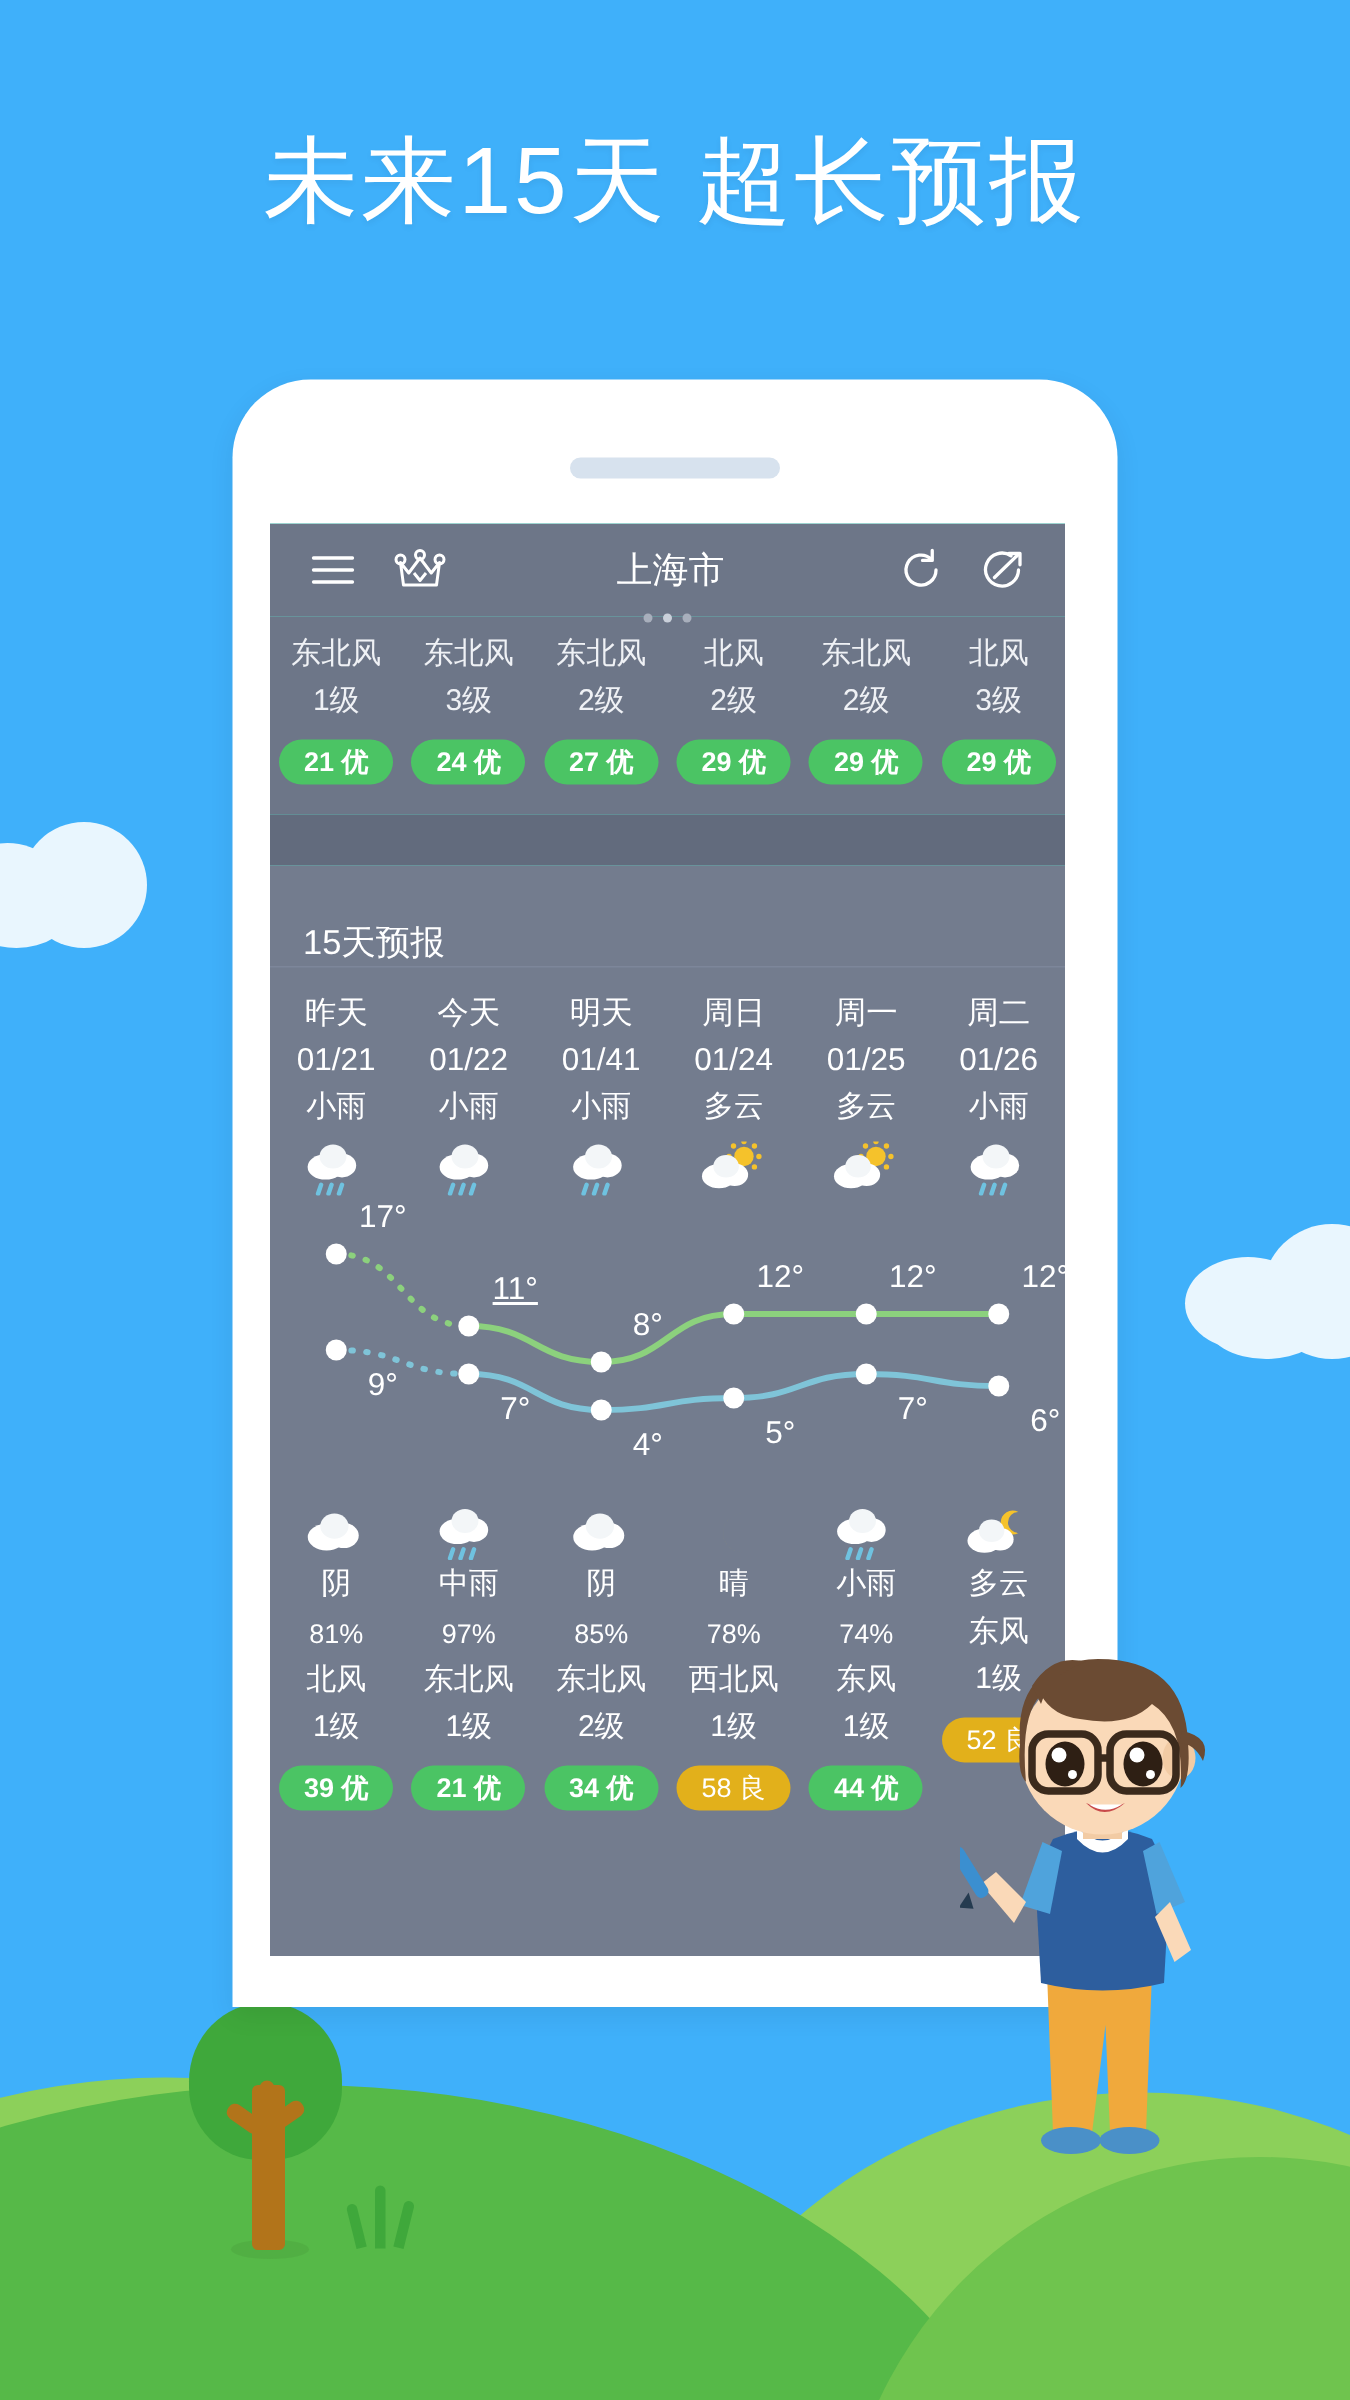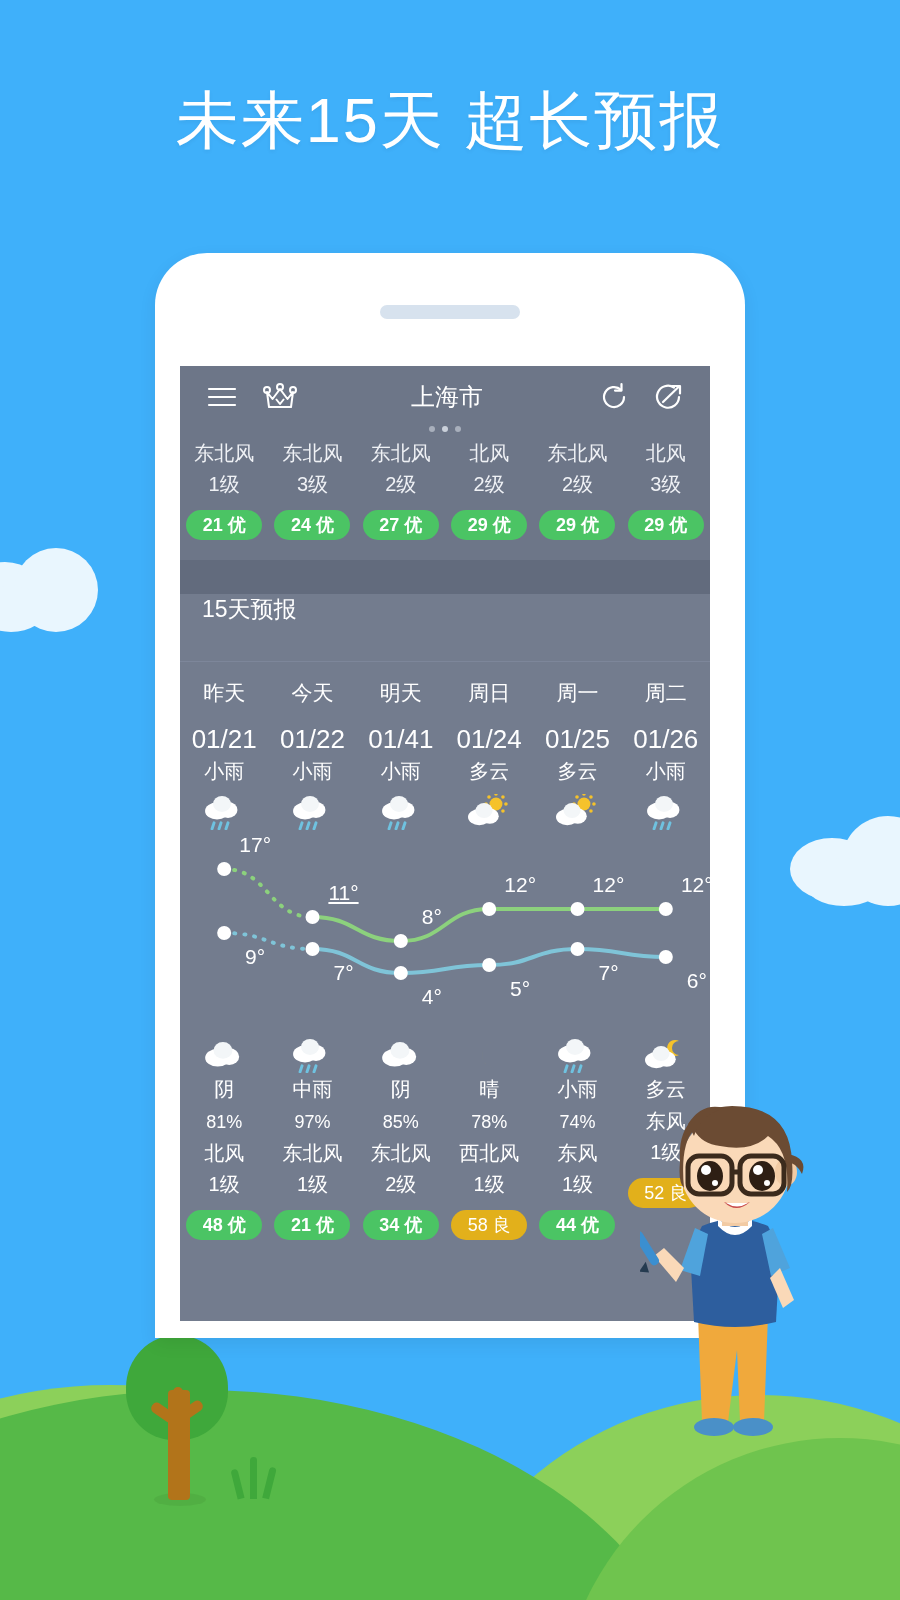--- a/index.html
+++ b/index.html
@@ -37,21 +37,21 @@
   }
 
   
   #phone {
     position:absolute; left:155px; top:253px; width:590px; height:1085px;
     background:#FFFFFF; border-radius:52px 52px 0 0;
     box-shadow:0 6px 18px rgba(0,0,0,.07);
   }
   #speaker { position:absolute; left:50%; top:52px; transform:translateX(-50%);
     width:140px; height:14px; border-radius:8px; background:#D7E2EE; }
-  #screen { position:absolute; left:25px; top:113px; width:530px; height:955px; overflow:hidden; background:#5eead4; }
+  #screen { position:absolute; left:25px; top:96px; width:530px; height:955px; overflow:hidden; background:#5eead4; }
 
   
   .topnav { height:62px; background:#6D7688; display:flex; align-items:center; padding:0 22px; position:relative; }
   .nav-icon { width:40px; height:40px; display:flex; align-items:center; justify-content:center; }
   .nav-title { flex:1; text-align:center; color:#FFFFFF; font-size:24px; }
   .dots { position:absolute; left:50%; bottom:-4px; transform:translateX(-50%); display:flex; gap:7px; }
   .dots i { width:6px; height:6px; border-radius:50%; background:#A8AFBC; display:block; }
   .dots i.on { background:#CAD0DA; }
 
   
@@ -64,30 +64,30 @@
     color:#FFFFFF; font-size:18px; line-height:1;
   }
   .badge.good { background:#4BC464;font-weight:bold; }
   .badge.mid  { background:#E2B01B; }
   .badgerow { margin-top:10px; }
 
   .divider { height:34px; background:#626B7D; }
 
   
   .fpanel { background:#737C8E; height:100%; }
-  .fhead { height:68px; display:flex; align-items:flex-start; padding:0 22px; border-bottom:1px solid #7D869A;flex-direction:column; }
+  .fhead { height:68px; display:flex; align-items:flex-end; padding:0 22px; border-bottom:1px solid #7D869A; }
   .fhead .ftitle { color:#FFFFFF; font-size:23px; flex:1; }
   .seg { display:flex; border:1px solid #949CAD; border-radius:20px; overflow:hidden; }
   .seg div { padding:8px 19px; color:#F1F3F7; font-size:21px; }
   .seg div.sel { background:#6A7385; }
   .seg div+div { border-left:1px solid #949CAD; }
 
   .daysrow { padding-top:16px; }
   .dname { color:#FFFFFF; font-size:21px; line-height:30px; }
-  .ddate { color:#FFFFFF; font-size:26px; line-height:31px;margin-top:16px; }
+  .ddate { color:#FFFFFF; font-size:21px; line-height:31px; }
   .dcond { color:#FFFFFF; font-size:20px; line-height:32px; }
   .dicon { height:50px; display:flex; align-items:center; justify-content:center; }
 
   
   #chartbox { position:relative; height:180px; margin-top:4px; }
   #chartbox svg { position:absolute; left:0; top:0; }
   .tlabel { position:absolute; color:#FFFFFF; font-size:21px; transform:translateX(-50%); white-space:nowrap;margin-left:31px; }
 
   .nighticon { height:52px; display:flex; align-items:flex-end; justify-content:center; }
   .ncond { color:#FFFFFF; font-size:20px; line-height:33px; }
@@ -387,21 +387,21 @@
                     <ellipse cx="25" cy="15" rx="9.5" ry="8" fill="#FFFFFF"></ellipse>
                     <ellipse cx="19" cy="9" rx="9" ry="8" fill="#F3F6F8"></ellipse>
                   </g>
                 </svg>
               </div>
               <div>
                 <div class="ncond">阴</div>
                 <div class="nhum">81%</div>
                 <div class="nwind">北风</div>
                 <div class="nwind">1级</div>
-                <div class="badgerow"><span class="badge good">48 优</span></div>
+                <div class="badgerow"><span class="badge good">39 优</span></div>
               </div>
             </div>
             <div class="col">
               <div class="nighticon">
                 <svg width="46" height="35.88" viewBox="0 0 46 36">
                   <g transform="translate(2,1) scale(1)">
                     <ellipse cx="14" cy="16" rx="12" ry="8.5" fill="#FFFFFF"></ellipse>
                     <ellipse cx="25" cy="15" rx="9.5" ry="8" fill="#FFFFFF"></ellipse>
                     <ellipse cx="19" cy="9" rx="9" ry="8" fill="#F3F6F8"></ellipse>
                   </g>

